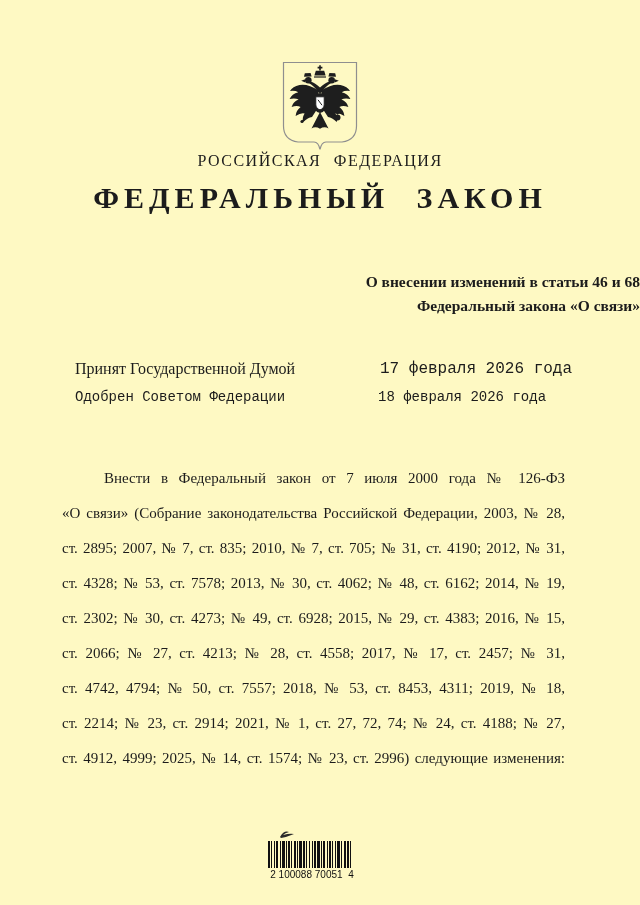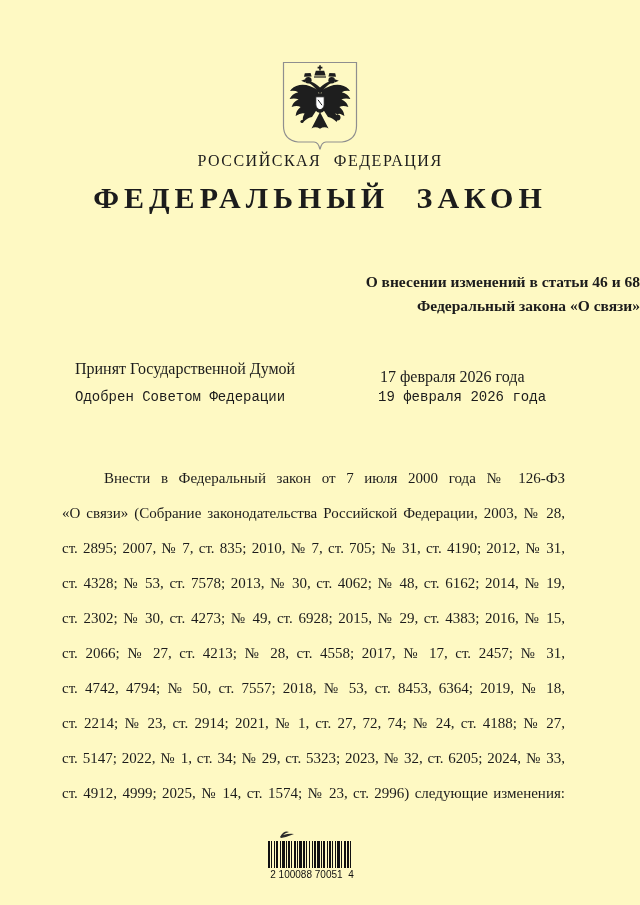--- a/index.html
+++ b/index.html
@@ -20,21 +20,21 @@
   .doctype {
     position:absolute; left:0; top:181px; width:100%;
     text-align:center; font-size:30px; font-weight:bold;
     letter-spacing:5px; word-spacing:15px;
   }
   .law-title {
     position:absolute; left:0; top:270px; width:100%;
     text-align:right; font-size:15.5px; font-weight:bold; line-height:23.5px;
   }
   .adopt-label-1 { position:absolute; left:75px; top:360px; font-size:16px; }
-  .adopt-date-1  { position:absolute; left:380px; top:368px; font-size:16px; }
+  .adopt-date-1  { position:absolute; left:380px; top:360px; font-size:16px;font-family:Liberation Mono, monospace; }
   .adopt-label-2 { position:absolute; left:75px; top:389px;
     font-family:"Liberation Mono", monospace; font-size:14px; }
   .adopt-date-2  { position:absolute; left:378px; top:389px;
     font-family:"Liberation Mono", monospace; font-size:14px; }
   .body-block { position:absolute; left:62px; top:461px; width:503px; }
   .body-line {
     height:35px; line-height:35px; font-size:15px;
     text-align:justify; text-align-last:justify; white-space:nowrap;
   }
   .body-line.first { padding-left:42px; }
@@ -98,32 +98,31 @@
   <div class="doctype">ФЕДЕРАЛЬНЫЙ ЗАКОН</div>
 
   <div class="law-title">
     <div>О внесении изменений в статьи 46 и 68</div>
     <div>Федеральный закона «О связи»</div>
   </div>
 
   <div class="adopt-label-1">Принят Государственной Думой</div>
   <div class="adopt-date-1">17 февраля 2026 года</div>
   <div class="adopt-label-2">Одобрен Советом Федерации</div>
-  <div class="adopt-date-2">19 февраля 2026 года</div>
+  <div class="adopt-date-2">18 февраля 2026 года</div>
 
   <div class="body-block">
     <div class="body-line first">Внести в Федеральный закон от 7 июля 2000 года № 126-ФЗ</div>
     <div class="body-line">«О связи» (Собрание законодательства Российской Федерации, 2003, № 28,</div>
     <div class="body-line">ст. 2895; 2007, № 7, ст. 835; 2010, № 7, ст. 705; № 31, ст. 4190; 2012, № 31,</div>
     <div class="body-line">ст. 4328; № 53, ст. 7578; 2013, № 30, ст. 4062; № 48, ст. 6162; 2014, № 19,</div>
     <div class="body-line">ст. 2302; № 30, ст. 4273; № 49, ст. 6928; 2015, № 29, ст. 4383; 2016, № 15,</div>
     <div class="body-line">ст. 2066; № 27, ст. 4213; № 28, ст. 4558; 2017, № 17, ст. 2457; № 31,</div>
-    <div class="body-line">ст. 4742, 4794; № 50, ст. 7557; 2018, № 53, ст. 8453, 6364; 2019, № 18,</div>
+    <div class="body-line">ст. 4742, 4794; № 50, ст. 7557; 2018, № 53, ст. 8453, 4311; 2019, № 18,</div>
     <div class="body-line">ст. 2214; № 23, ст. 2914; 2021, № 1, ст. 27, 72, 74; № 24, ст. 4188; № 27,</div>
-    <div class="body-line">ст. 5147; 2022, № 1, ст. 34; № 29, ст. 5323; 2023, № 32, ст. 6205; 2024, № 33,</div>
     <div class="body-line">ст. 4912, 4999; 2025, № 14, ст. 1574; № 23, ст. 2996) следующие изменения:</div>
   </div>
 
   <div class="barcode-block">
     <svg class="barcode-smudge" width="24" height="12" viewBox="0 0 24 12">
       <path d="M4 9 Q8 2 13 4 Q9 5 7 7 Q14 5 18 6 Q11 9 5 10 Z" fill="#2a2a2a"></path>
     </svg>
     <svg class="barcode-bars" width="84" height="27" viewBox="0 0 84 27">
       <line x1="0" y1="13.5" x2="84" y2="13.5" stroke="#111111" stroke-width="27" stroke-dasharray="2 1 1 2 1 1 2 2 1 1 3 1 1 1 2 1 1 2 2 1 1 1 3 1 2 1 1 2 1 2 1 1 2 1 3 1 1 1 2 2 1 1 2 1 1 2 1 1 3 1 1 2 2 1"></line>
     </svg>

